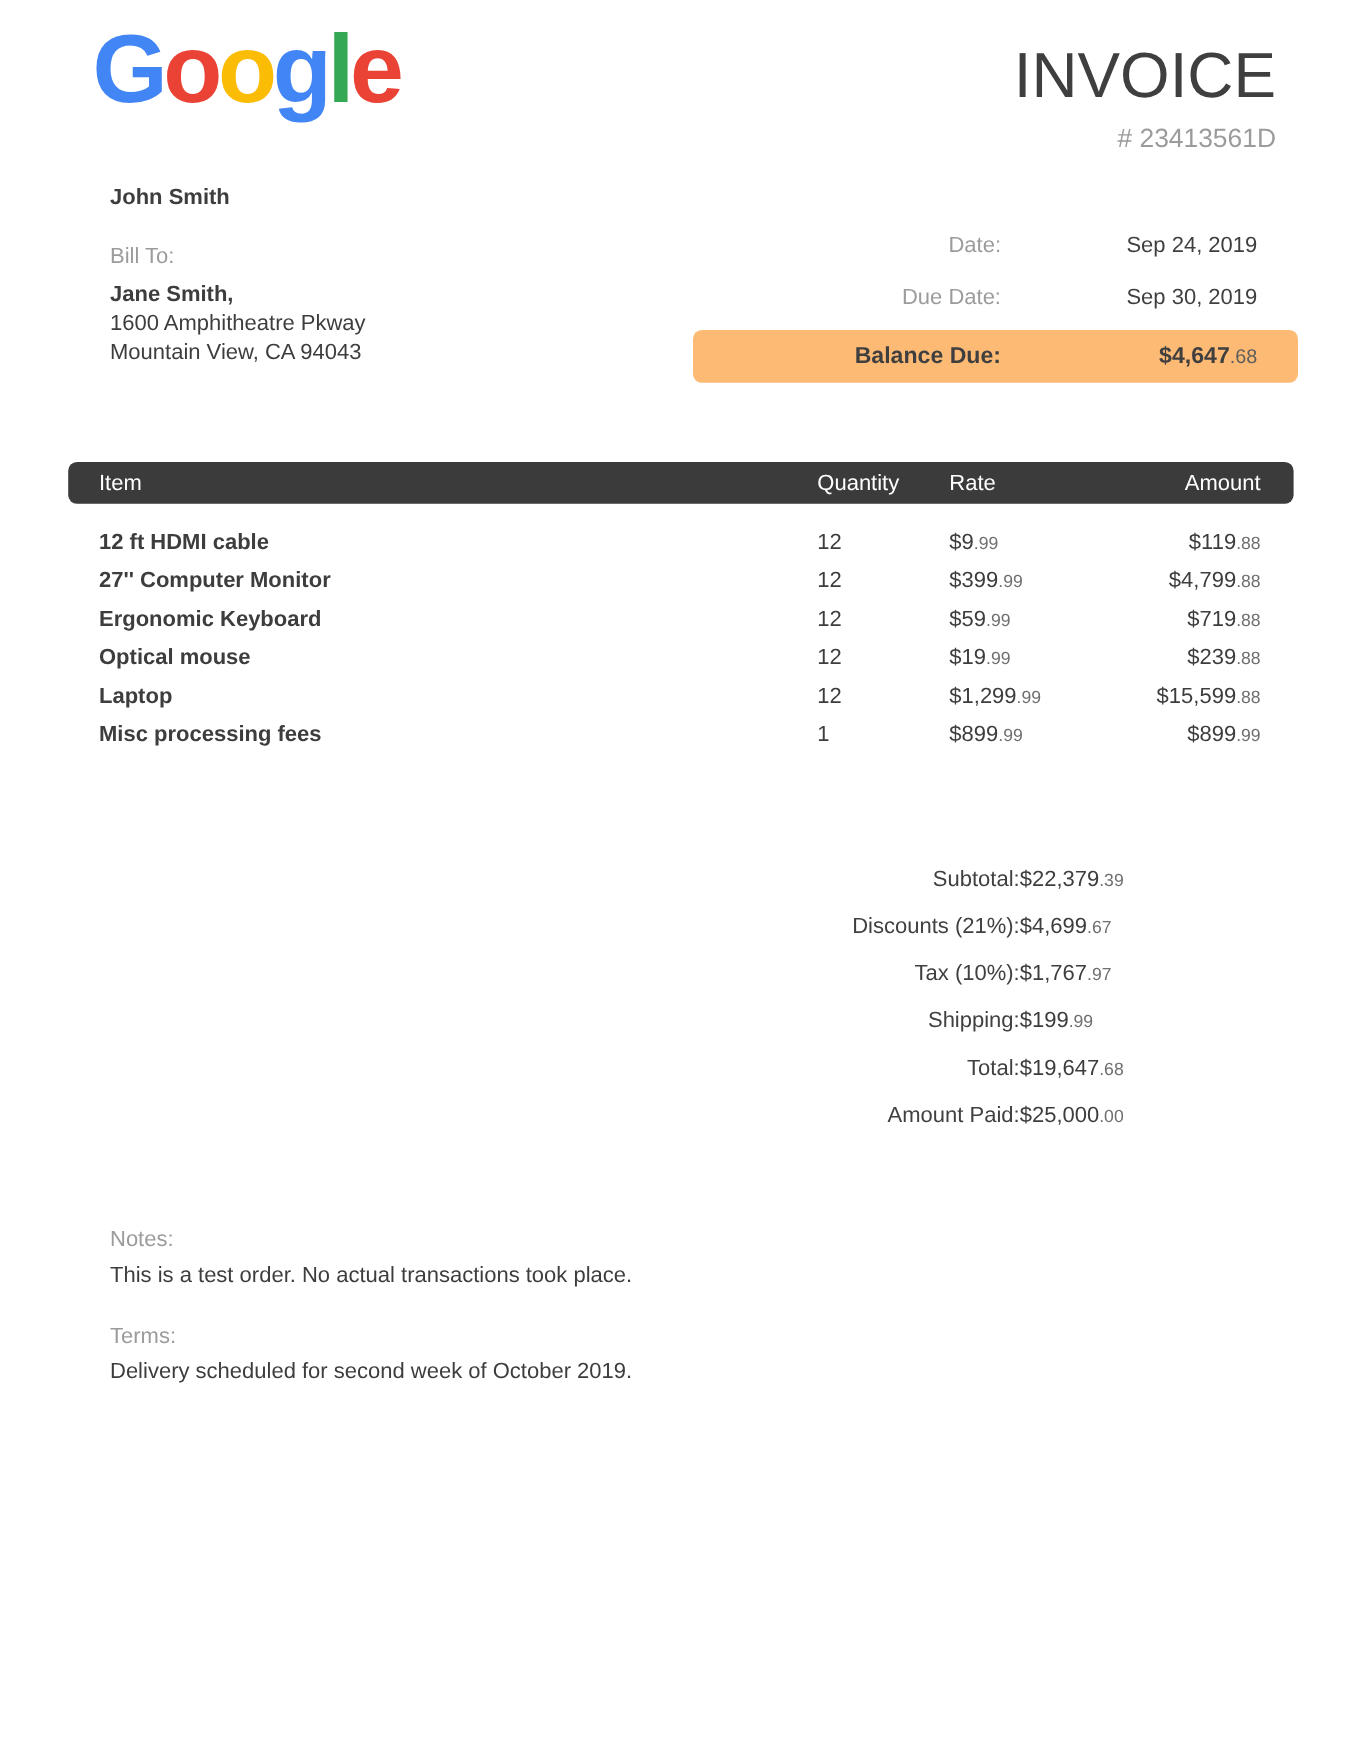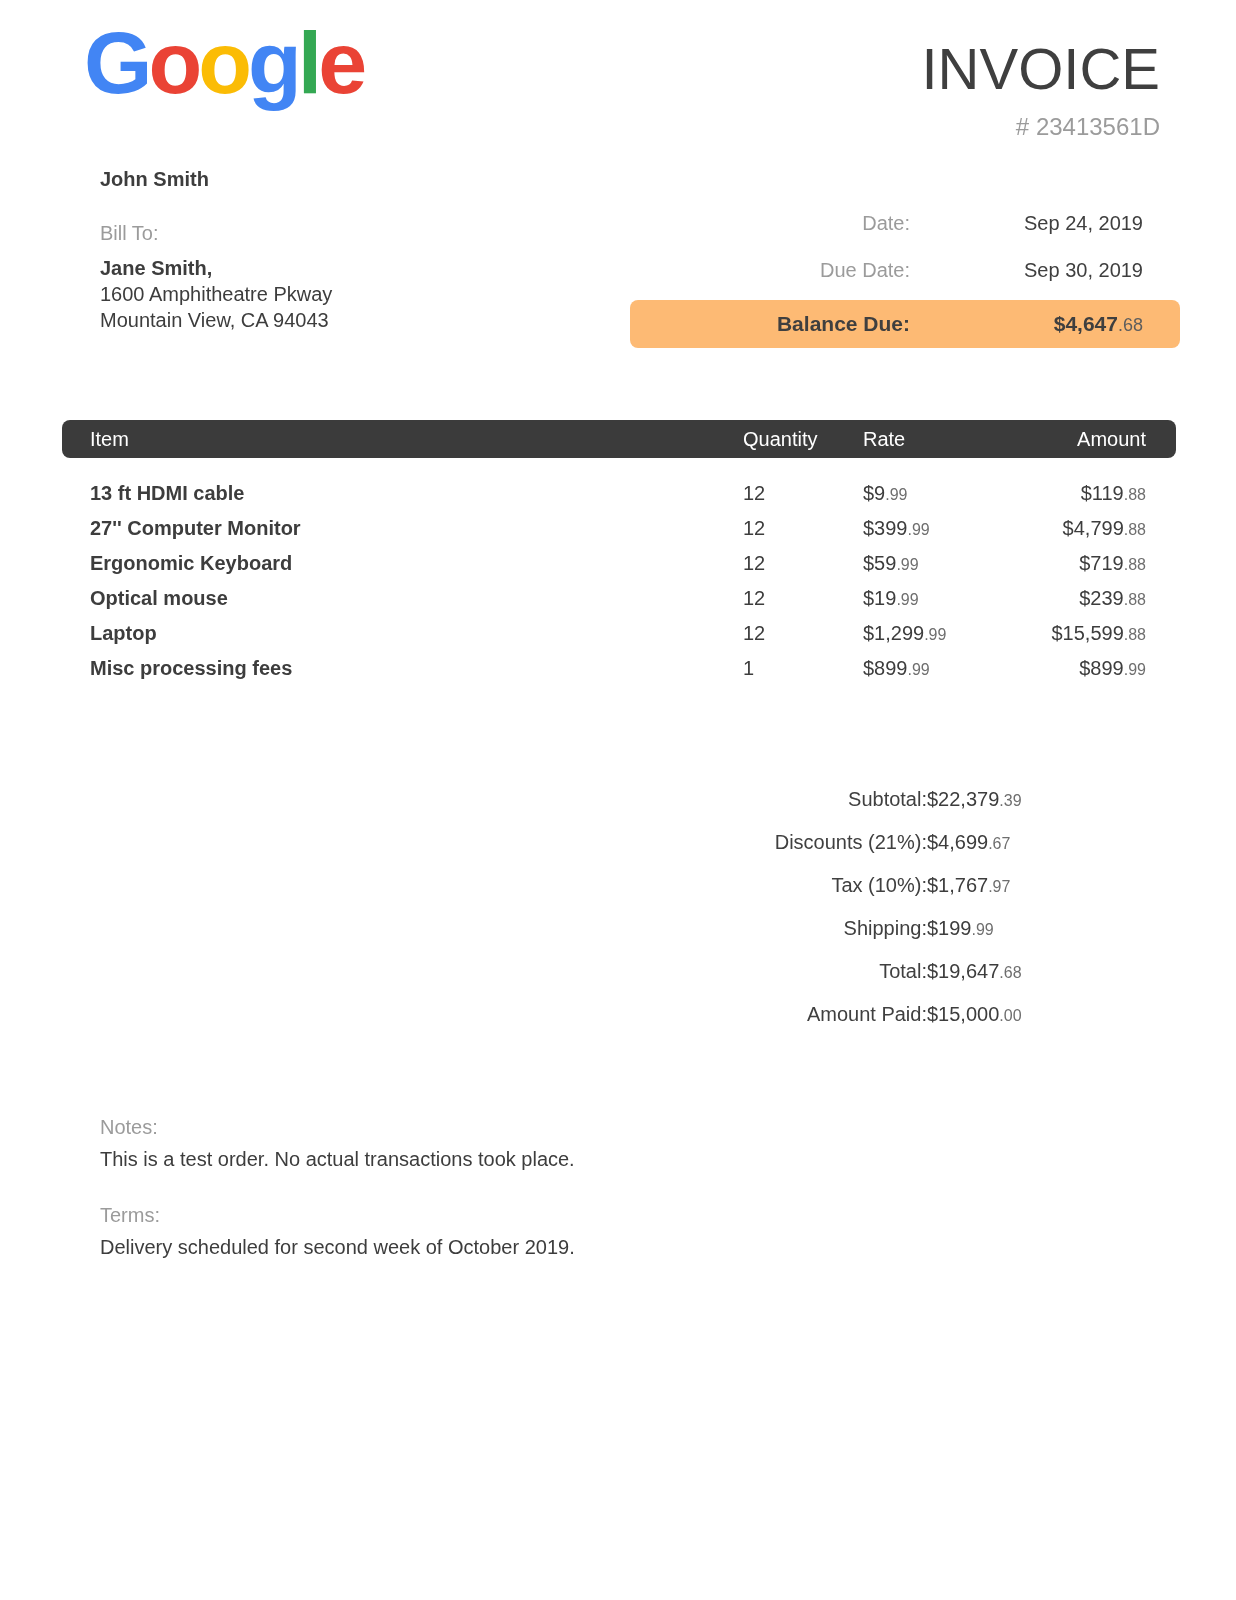--- a/index.html
+++ b/index.html
@@ -94,21 +94,21 @@
 
   <div class="items-table">
     <div class="thead" style="background: rgb(59, 59, 59);">
       <div class="col-item">Item</div>
       <div class="col-qty">Quantity</div>
       <div class="col-rate">Rate</div>
       <div class="col-amt">Amount</div>
     </div>
     <div class="tbody">
       <div class="trow">
-        <div class="col-item">13 ft HDMI cable</div>
+        <div class="col-item">12 ft HDMI cable</div>
         <div class="col-qty">12</div>
         <div class="col-rate"><span>$9</span><span class="cents">.99</span></div>
         <div class="col-amt"><span>$119</span><span class="cents">.88</span></div>
       </div>
       <div class="trow">
         <div class="col-item">27'' Computer Monitor</div>
         <div class="col-qty">12</div>
         <div class="col-rate"><span>$399</span><span class="cents">.99</span></div>
         <div class="col-amt"><span>$4,799</span><span class="cents">.88</span></div>
       </div>
@@ -155,21 +155,21 @@
     <div class="sum-row">
       <div class="sum-label">Shipping:</div>
       <div class="sum-value"><span>$199</span><span class="cents">.99</span></div>
     </div>
     <div class="sum-row">
       <div class="sum-label">Total:</div>
       <div class="sum-value"><span>$19,647</span><span class="cents">.68</span></div>
     </div>
     <div class="sum-row">
       <div class="sum-label">Amount Paid:</div>
-      <div class="sum-value"><span>$15,000</span><span class="cents">.00</span></div>
+      <div class="sum-value"><span>$25,000</span><span class="cents">.00</span></div>
     </div>
   </div>
 
   <div class="notes-label">Notes:</div>
   <div class="notes-text">This is a test order. No actual transactions took place.</div>
   <div class="terms-label">Terms:</div>
   <div class="terms-text">Delivery scheduled for second week of October 2019.</div>
 
   <div class="sep-top"></div>
   <div class="sep-line"></div>

